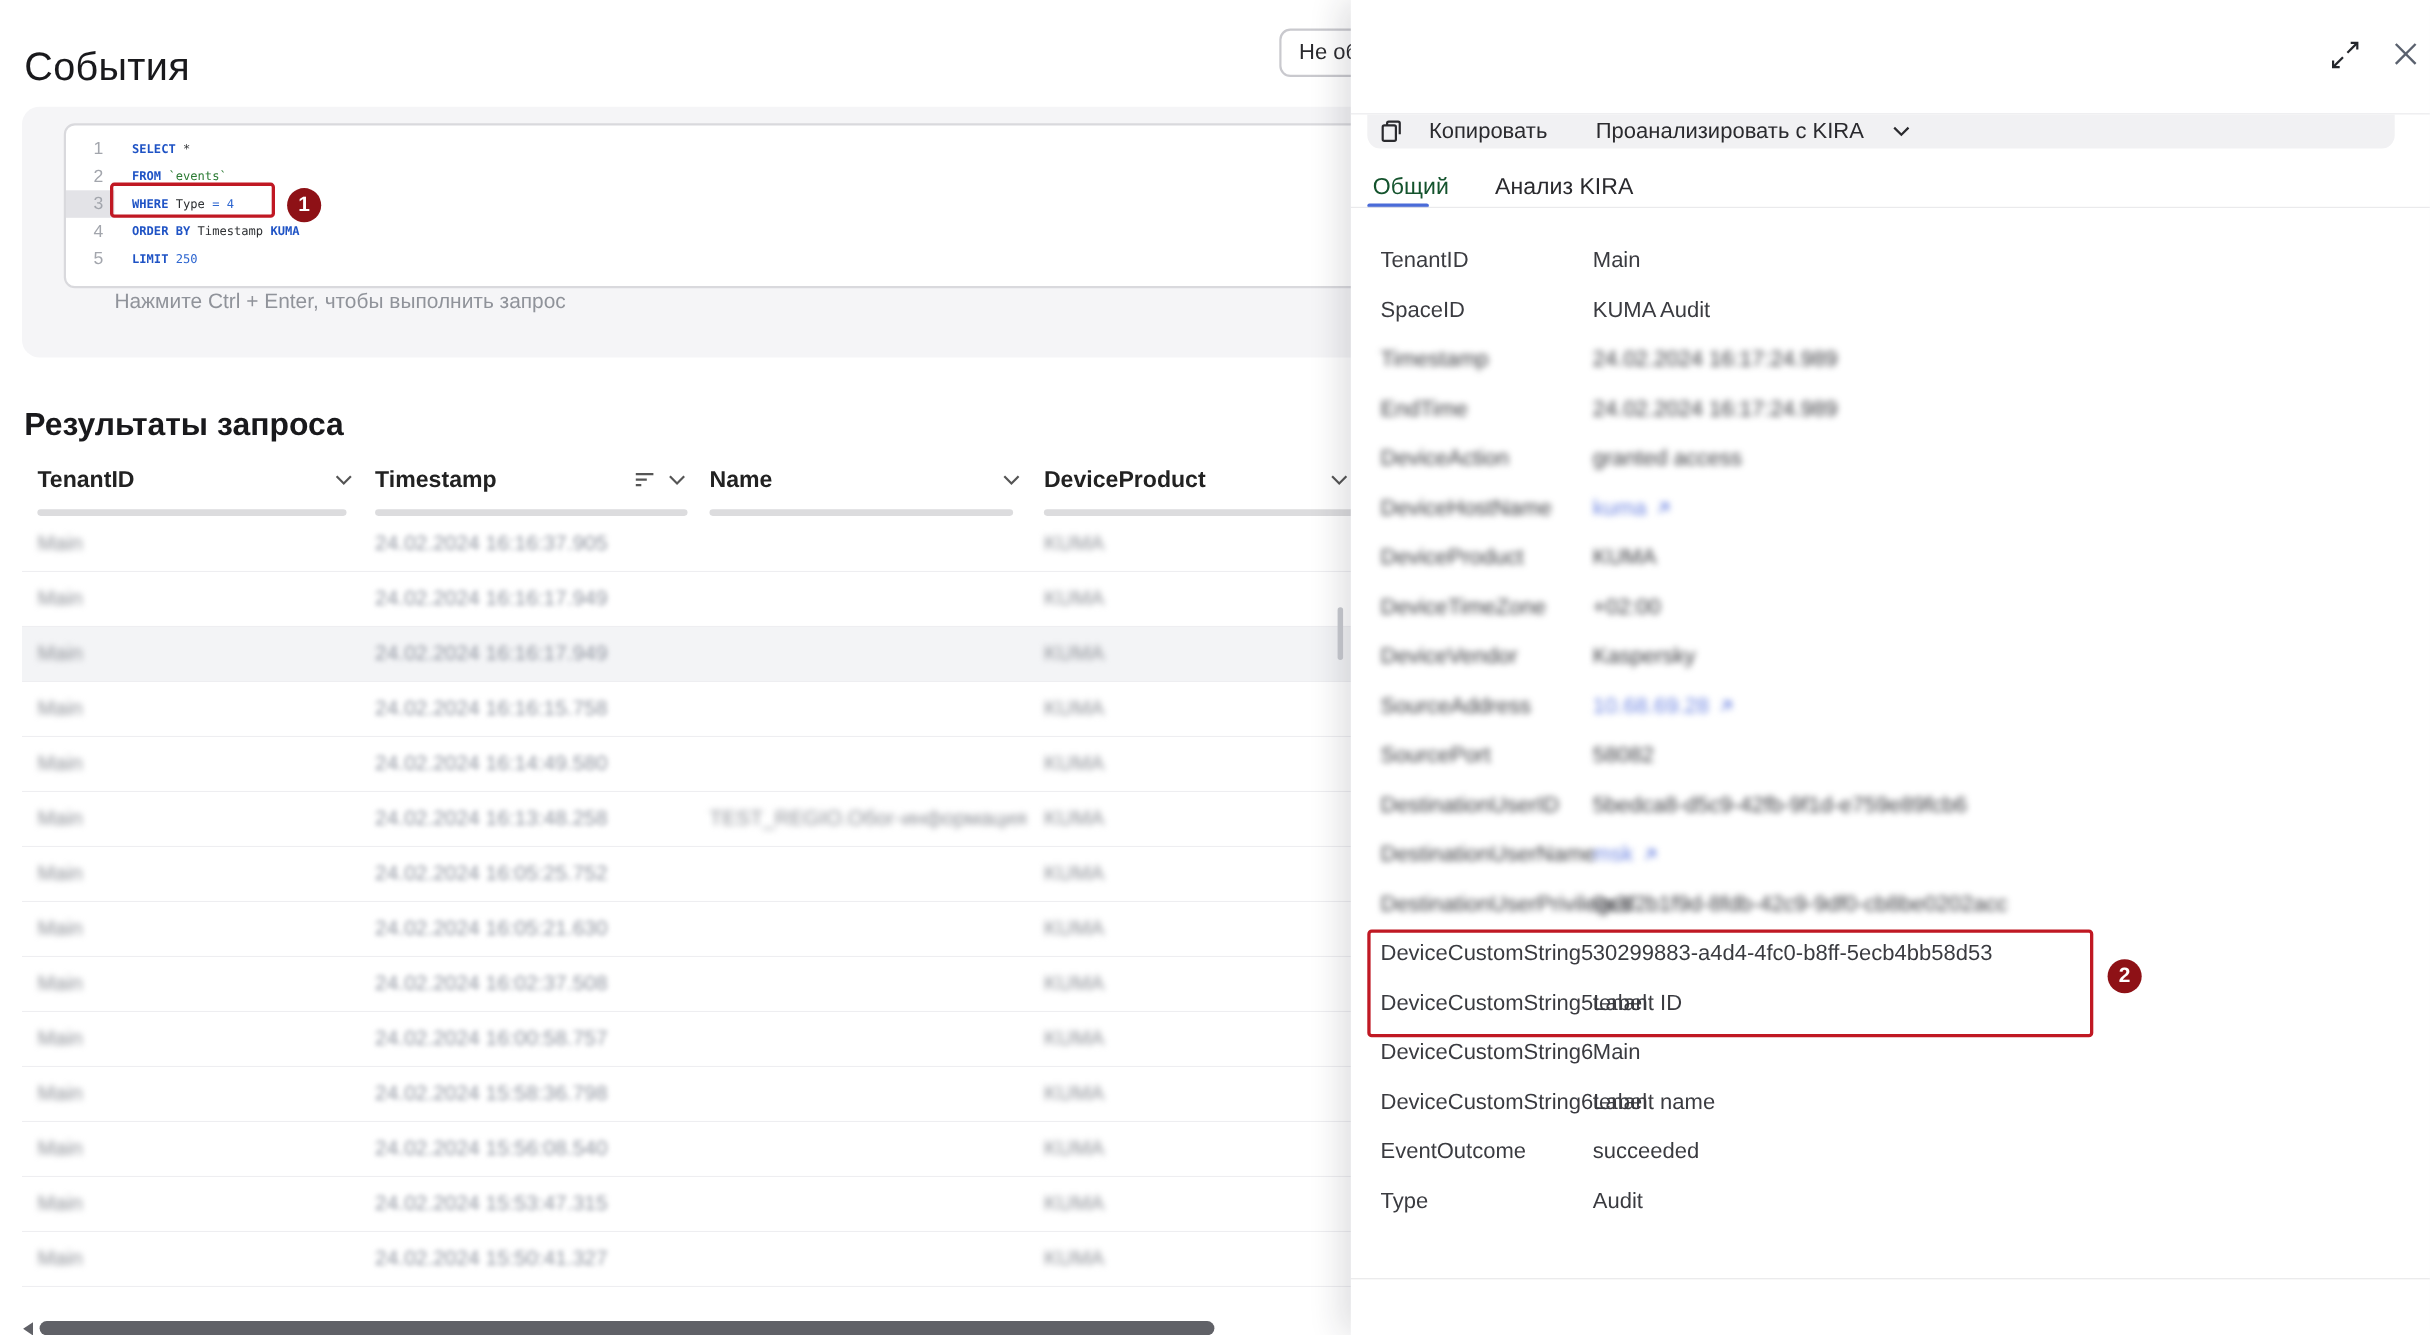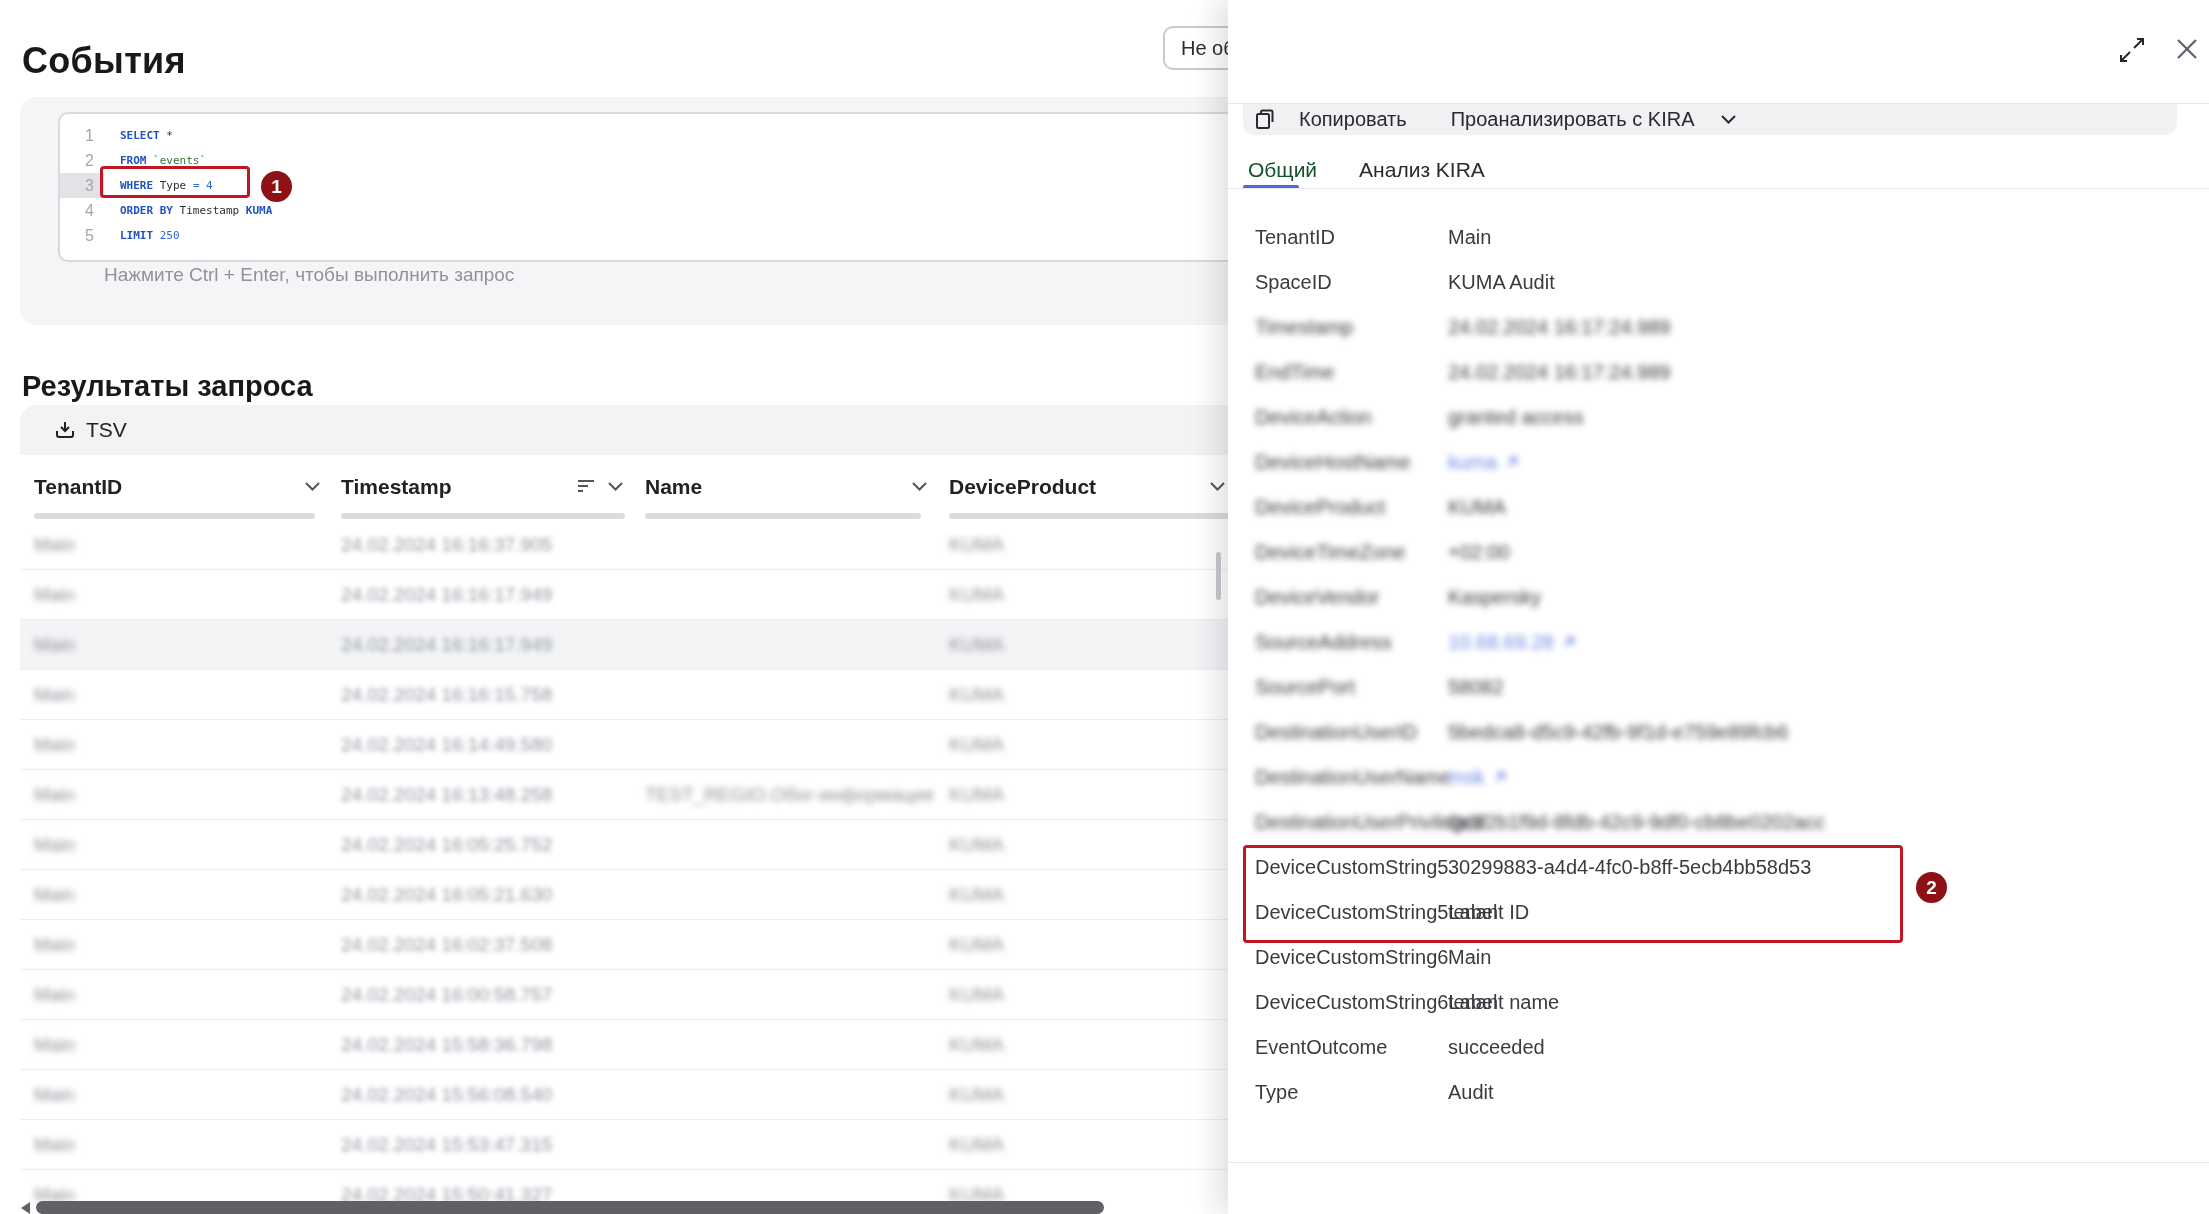--- a/index.html
+++ b/index.html
@@ -2,21 +2,21 @@
 <html><head>
 <meta charset="utf-8">
 <style>
   html,body{margin:0;padding:0;}
   body{
     width:2209px;height:1214px;position:relative;overflow:hidden;
     background:#fff;color:#222327;
     font-family:"Liberation Sans",sans-serif;
   }
   
-  .page-title{position:absolute;left:22px;top:16px;font-size:36px;font-weight:700;color:#19191c;letter-spacing:.3px;}
+  .page-title{position:absolute;left:22px;top:16px;font-size:36px;font-weight:400;color:#19191c;letter-spacing:.3px;}
   .refresh-btn{position:absolute;left:1163px;top:26px;height:44px;width:130px;
     border:2px solid #c9c9ce;border-radius:10px;background:#fff;
     font-size:20px;color:#2b2b2f;display:flex;align-items:center;padding:0 16px;
     overflow:hidden;white-space:nowrap;box-sizing:border-box;}
   .query-card{position:absolute;left:20px;top:97px;width:1240px;height:228px;background:#f5f5f7;border-radius:16px;}
   .editor{position:absolute;left:38px;top:15px;width:1190px;height:150px;background:#fff;
     border:2px solid #d9d9dd;border-radius:10px;box-sizing:border-box;padding-top:9px;overflow:hidden;}
   .sql-line{display:flex;height:25px;line-height:25px;}
   .sql-ln{width:44px;padding-right:10px;box-sizing:border-box;text-align:right;color:#a3a6ad;font-size:16px;}
   .sql-line.active .sql-ln{background:#e3e3e7;}
@@ -109,32 +109,20 @@
         </div>
       </div>
   </div>
 </div>
 
 <div class="query-hint">Нажмите Ctrl + Enter, чтобы выполнить запрос</div>
 
 <h2 class="results-title">Результаты запроса</h2>
 
 <div class="results-card">
-  <div class="results-toolbar">
-    <button class="tsv-btn">
-      <span>
-        <svg width="22" height="22" viewBox="0 0 22 22" fill="none" stroke="#222" stroke-width="2">
-          <path d="M11 3 v9"></path>
-            <path d="M7 8 l4 4 l4-4"></path>
-          <path d="M3 12 v4 a2 2 0 0 0 2 2 h12 a2 2 0 0 0 2-2 v-4"></path>
-        </svg>
-      </span>
-      <span>TSV</span>
-    </button>
-  </div>
 
   <div class="thead">
     <span class="th-label" style="left:14px">TenantID</span>
     <span class="th-icon" style="left:284px">
       <svg width="17" height="11" viewBox="0 0 17 11" fill="none" stroke="#555" stroke-width="2">
           <path d="M2 2 l6.5 6.5 L15 2"></path>
         </svg>
     </span>
     <span class="th-label" style="left:321px">Timestamp</span>
     <span class="th-icon" style="left:557px;top:23px">

